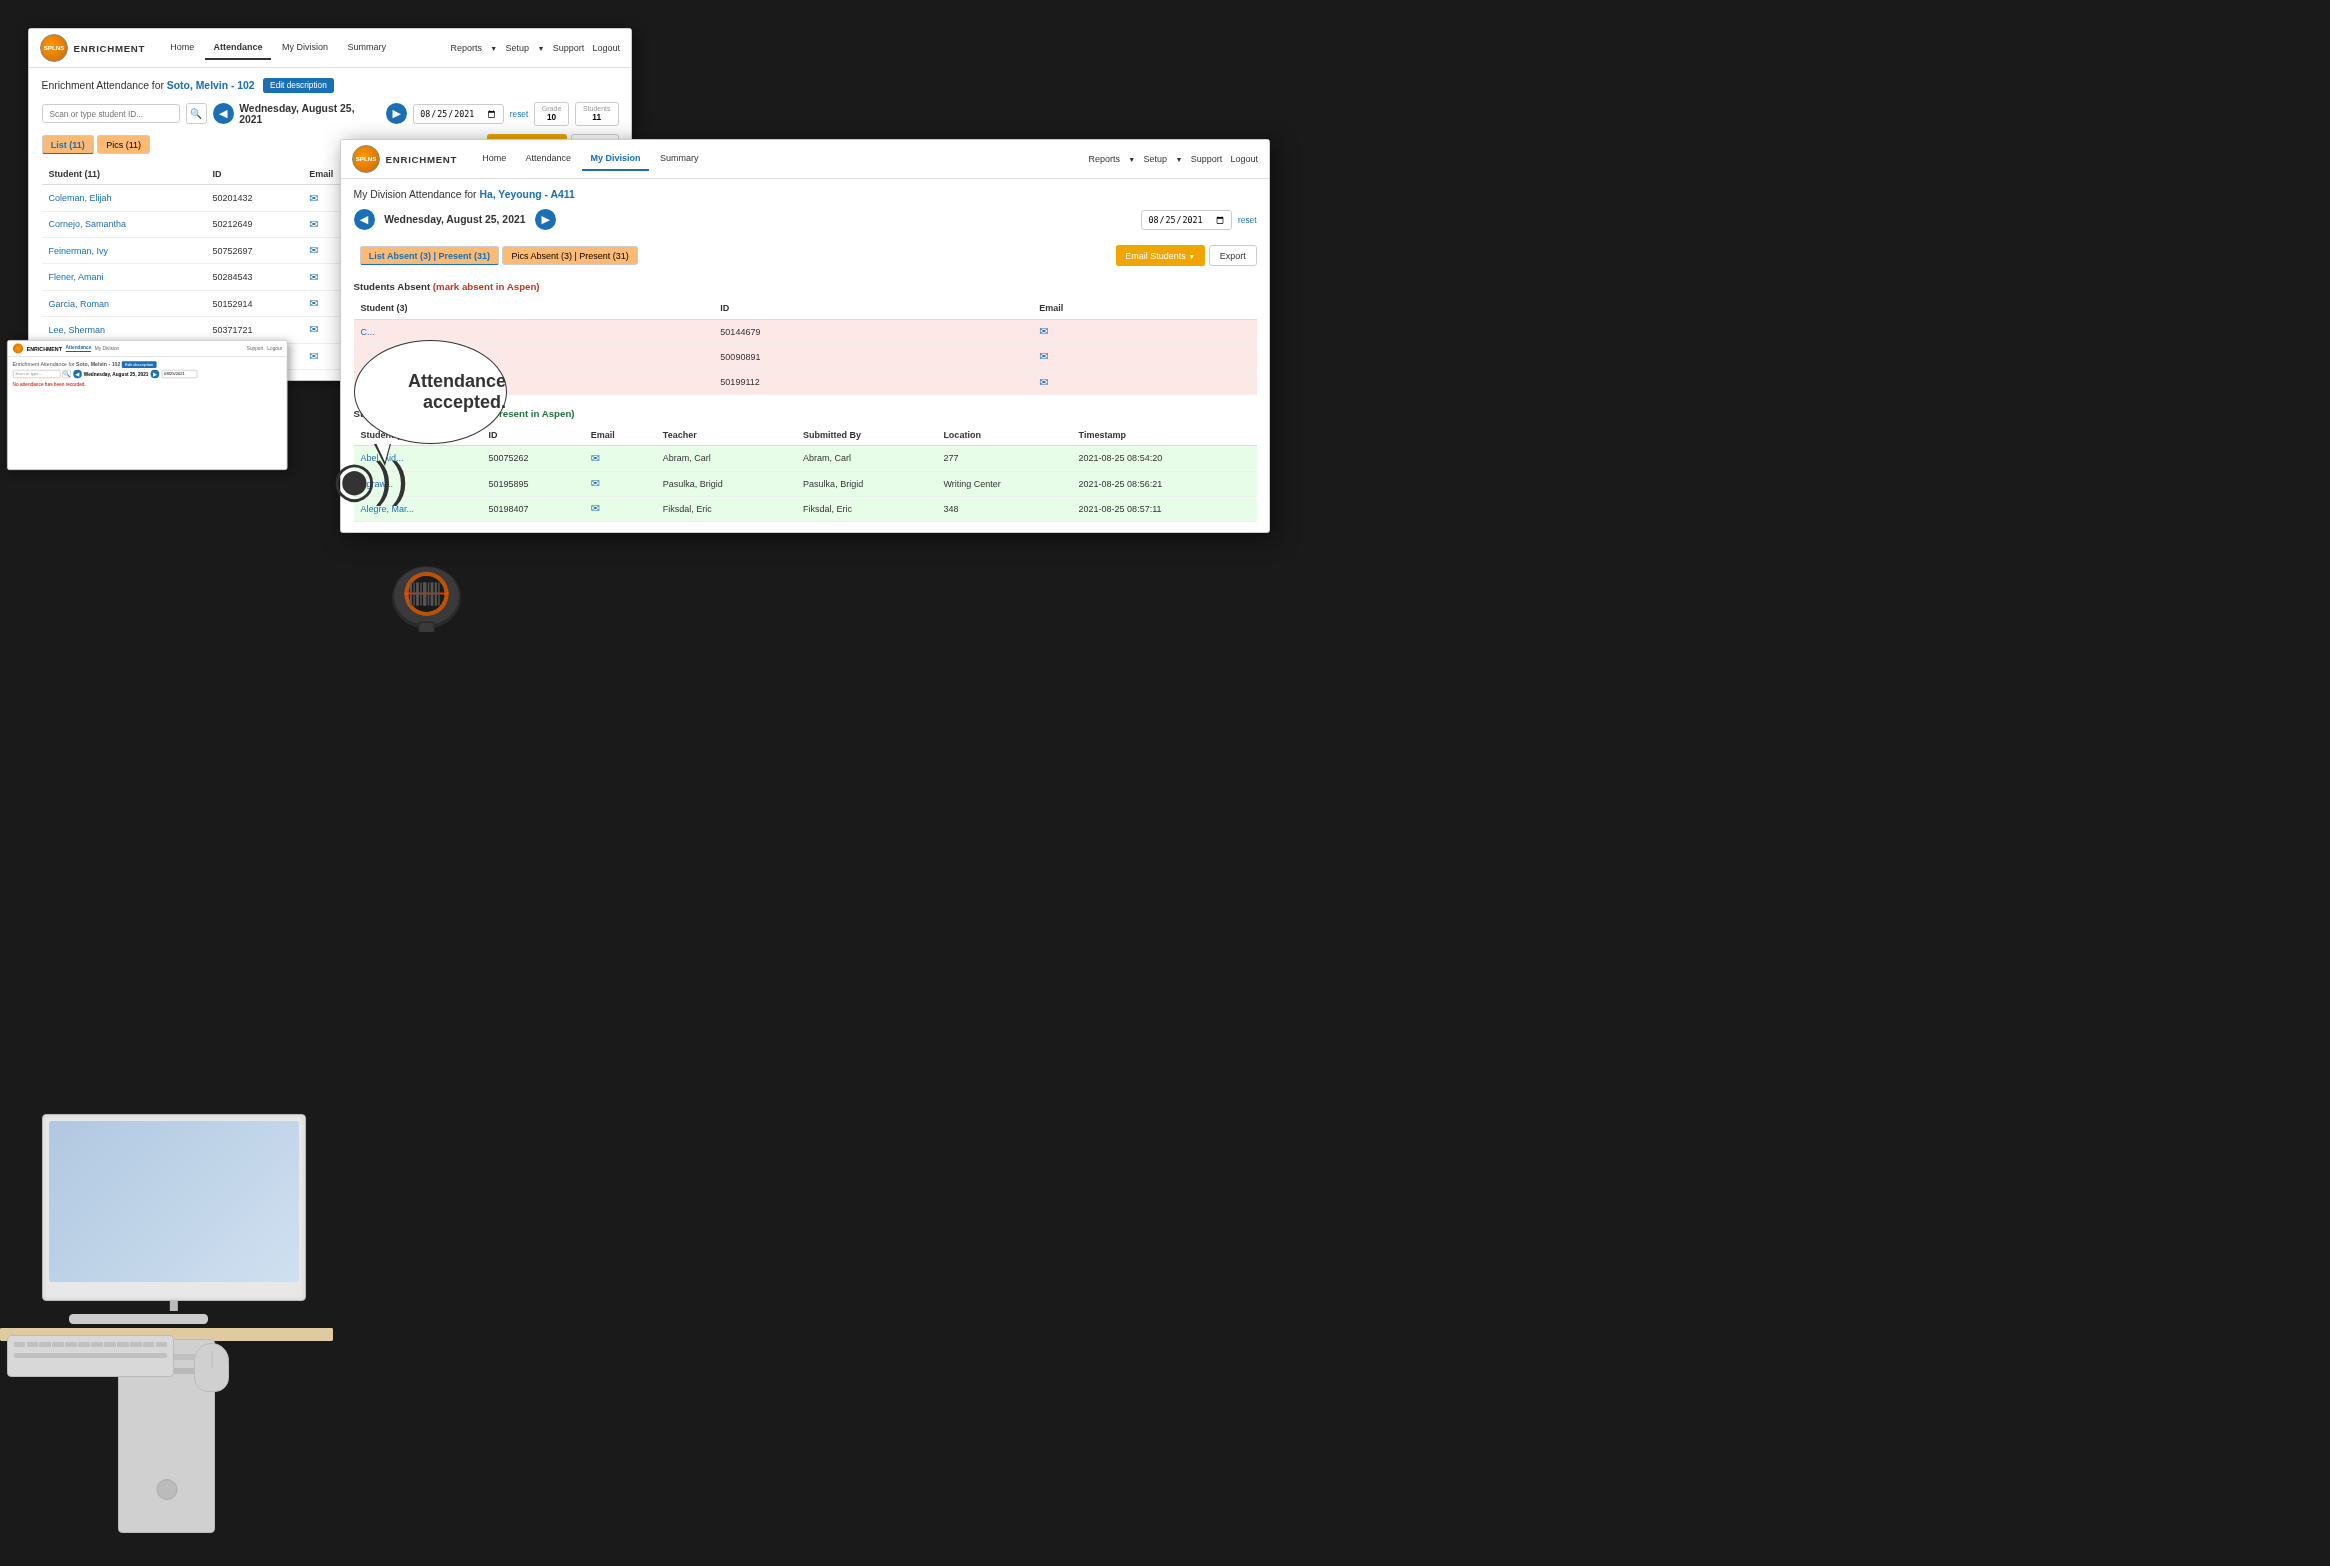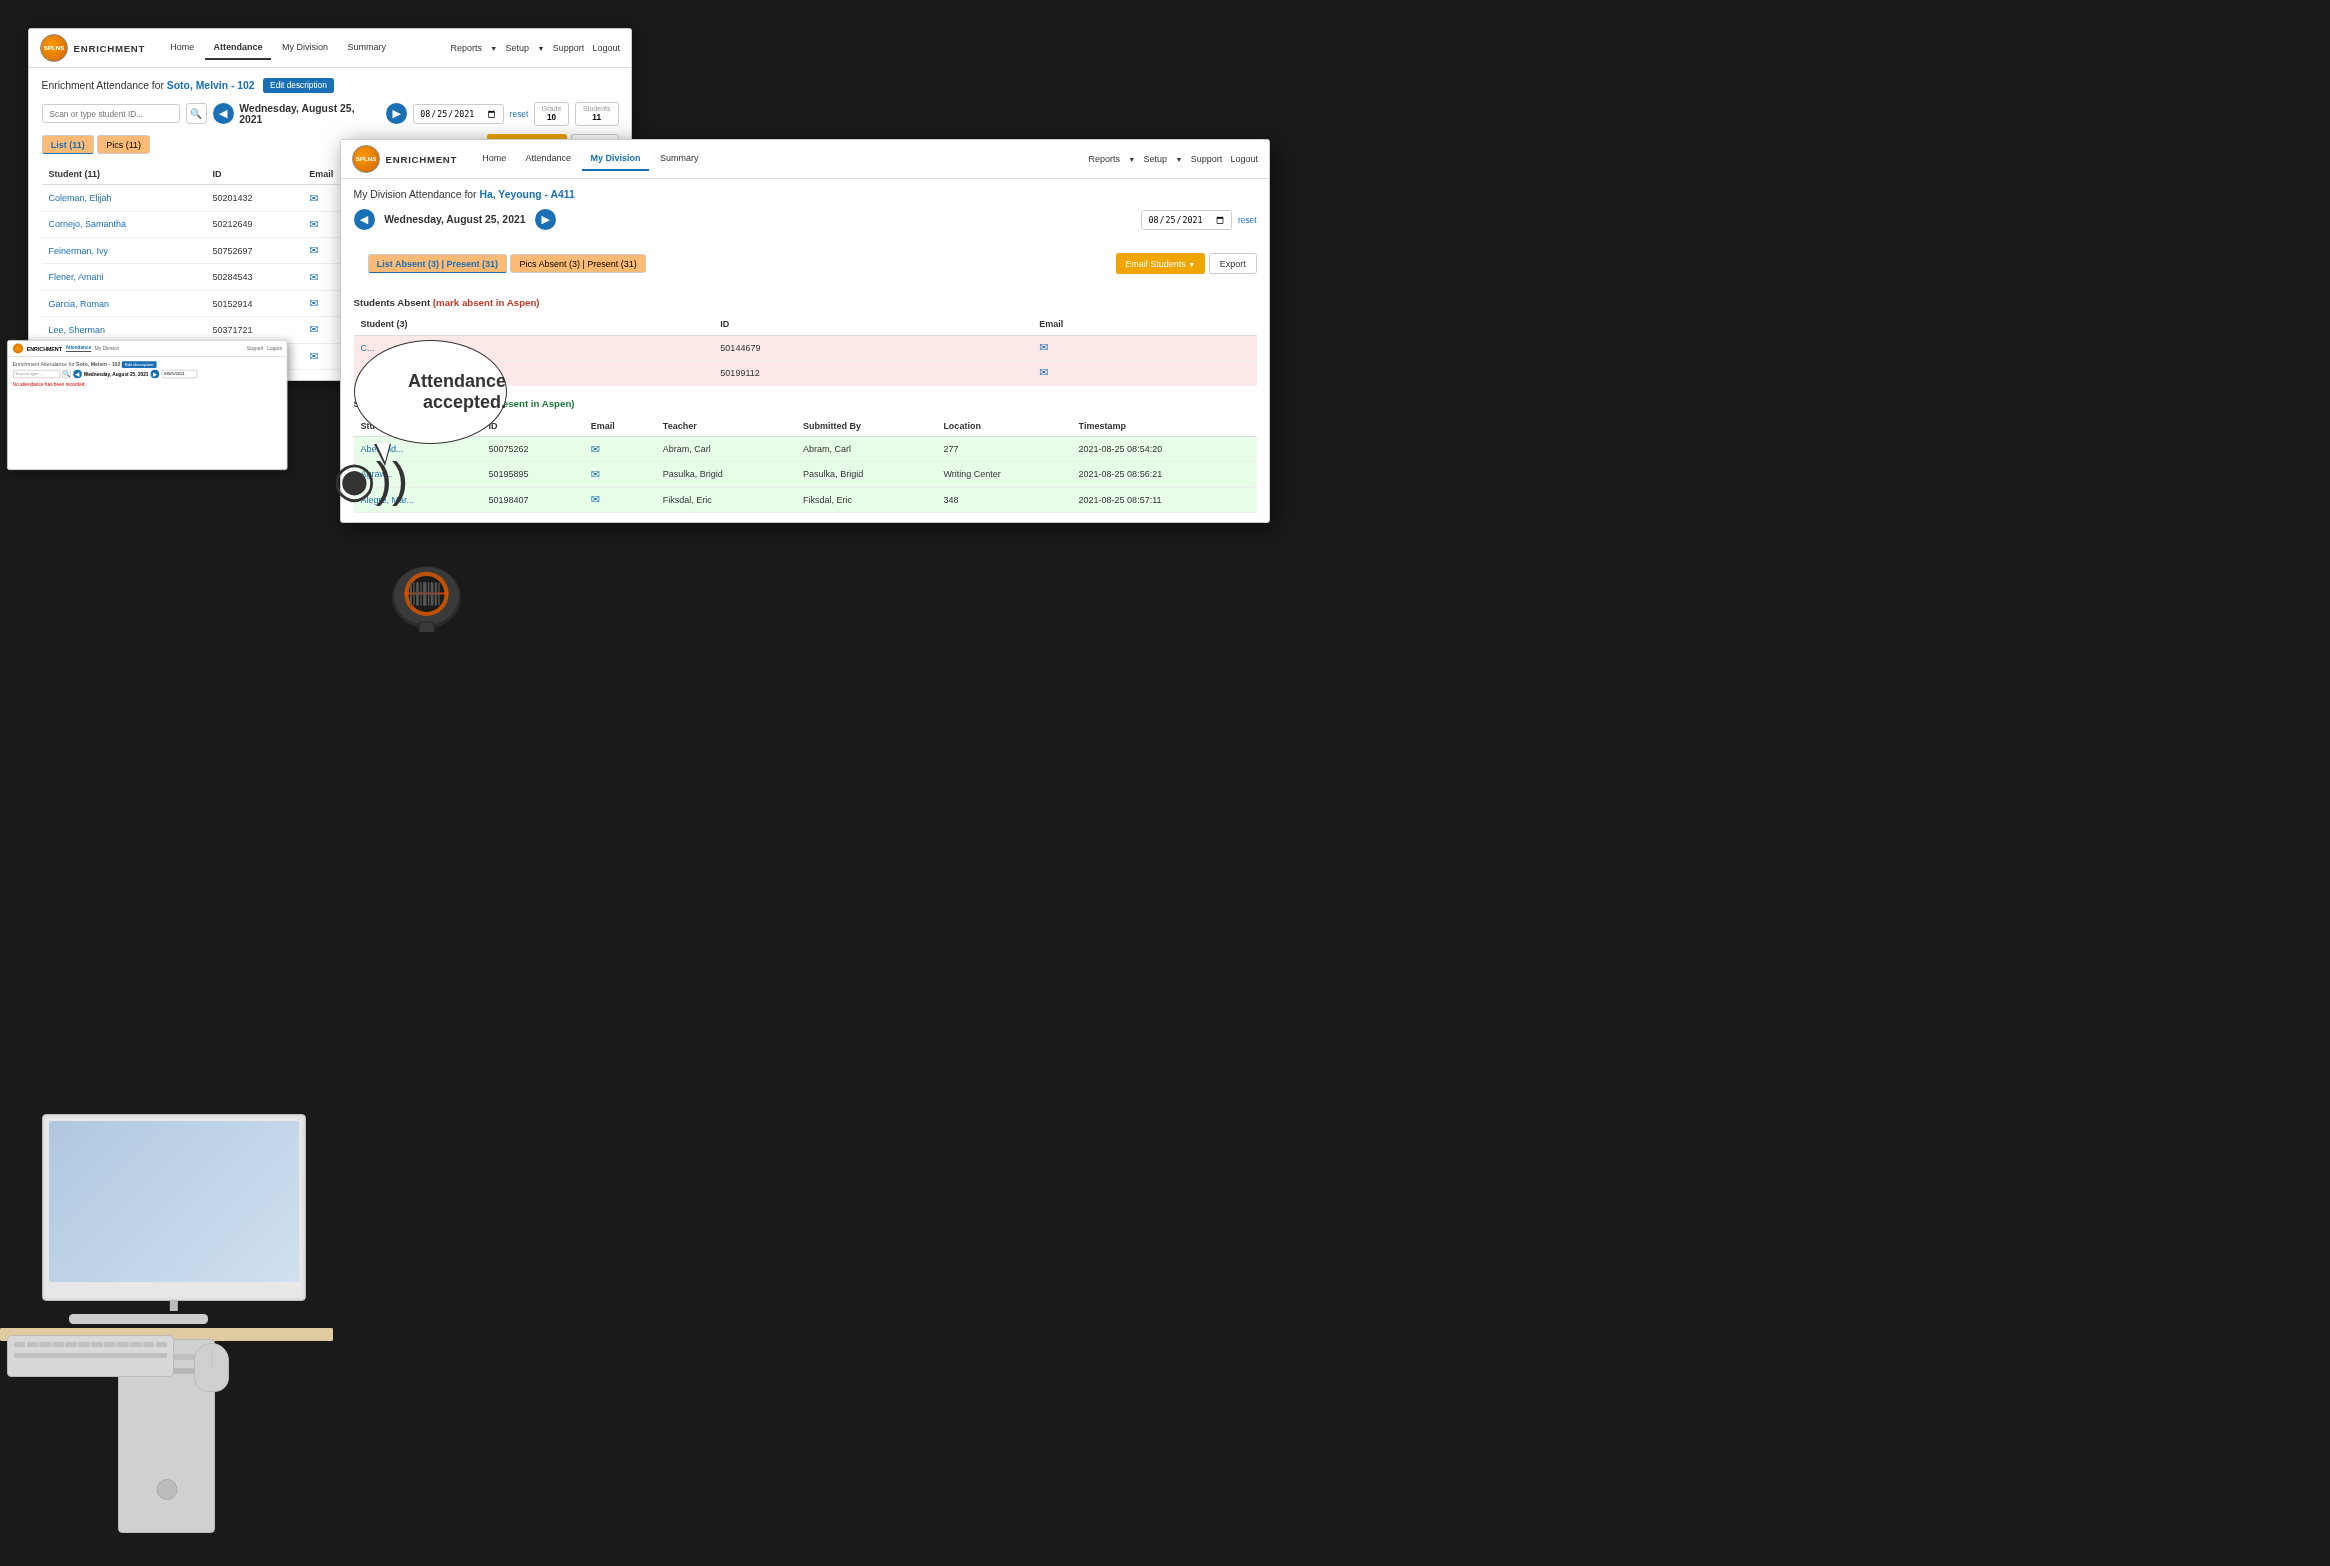--- a/index.html
+++ b/index.html
@@ -646,21 +646,21 @@
       <button class="nav-btn">◀</button>
       <span class="date-display">Wednesday, August 25, 2021</span>
       <button class="nav-btn">▶</button>
       <div class="front-right-row">
         <input class="date-input" type="date" value="2021-08-25" style="">
         <a class="reset-link">reset</a>
       </div>
     </div>
 
     <div style="display:flex; align-items:center; justify-content:space-between; margin-bottom:8.3px;">
-      <div class="tabs-row" style="margin:8px; border:none; padding:6px;">
+      <div class="tabs-row" style="margin:0; border:none; padding:6px;">
         <button class="tab-btn active">List Absent (3) | Present (31)</button>
         <button class="tab-btn">Pics Absent (3) | Present (31)</button>
       </div>
       <div style="display:flex;gap:4.2px;">
         <button class="action-btn-yellow" style="position:relative;">
           <span>Email Students</span>
           <span style="font-size:7px;"> ▼</span>
         </button>
         <button class="action-btn-outline">Export</button>
       </div>
@@ -675,20 +675,25 @@
         <tr>
           <th>Student (3)</th>
           <th>ID</th>
           <th>Email</th>
         </tr>
       </thead>
       <tbody>
         <tr class="row-red">
           <td class="link-cell">C...</td>
           <td>50144679</td>
+          <td class="icon-cell">✉</td>
+        </tr>
+        <tr class="row-red">
+          <td class="link-cell"></td>
+          <td>50090891</td>
           <td class="icon-cell">✉</td>
         </tr>
         <tr class="row-red">
           <td class="link-cell">Giba...</td>
           <td>50199112</td>
           <td class="icon-cell">✉</td>
         </tr>
       </tbody>
     </table>
 

